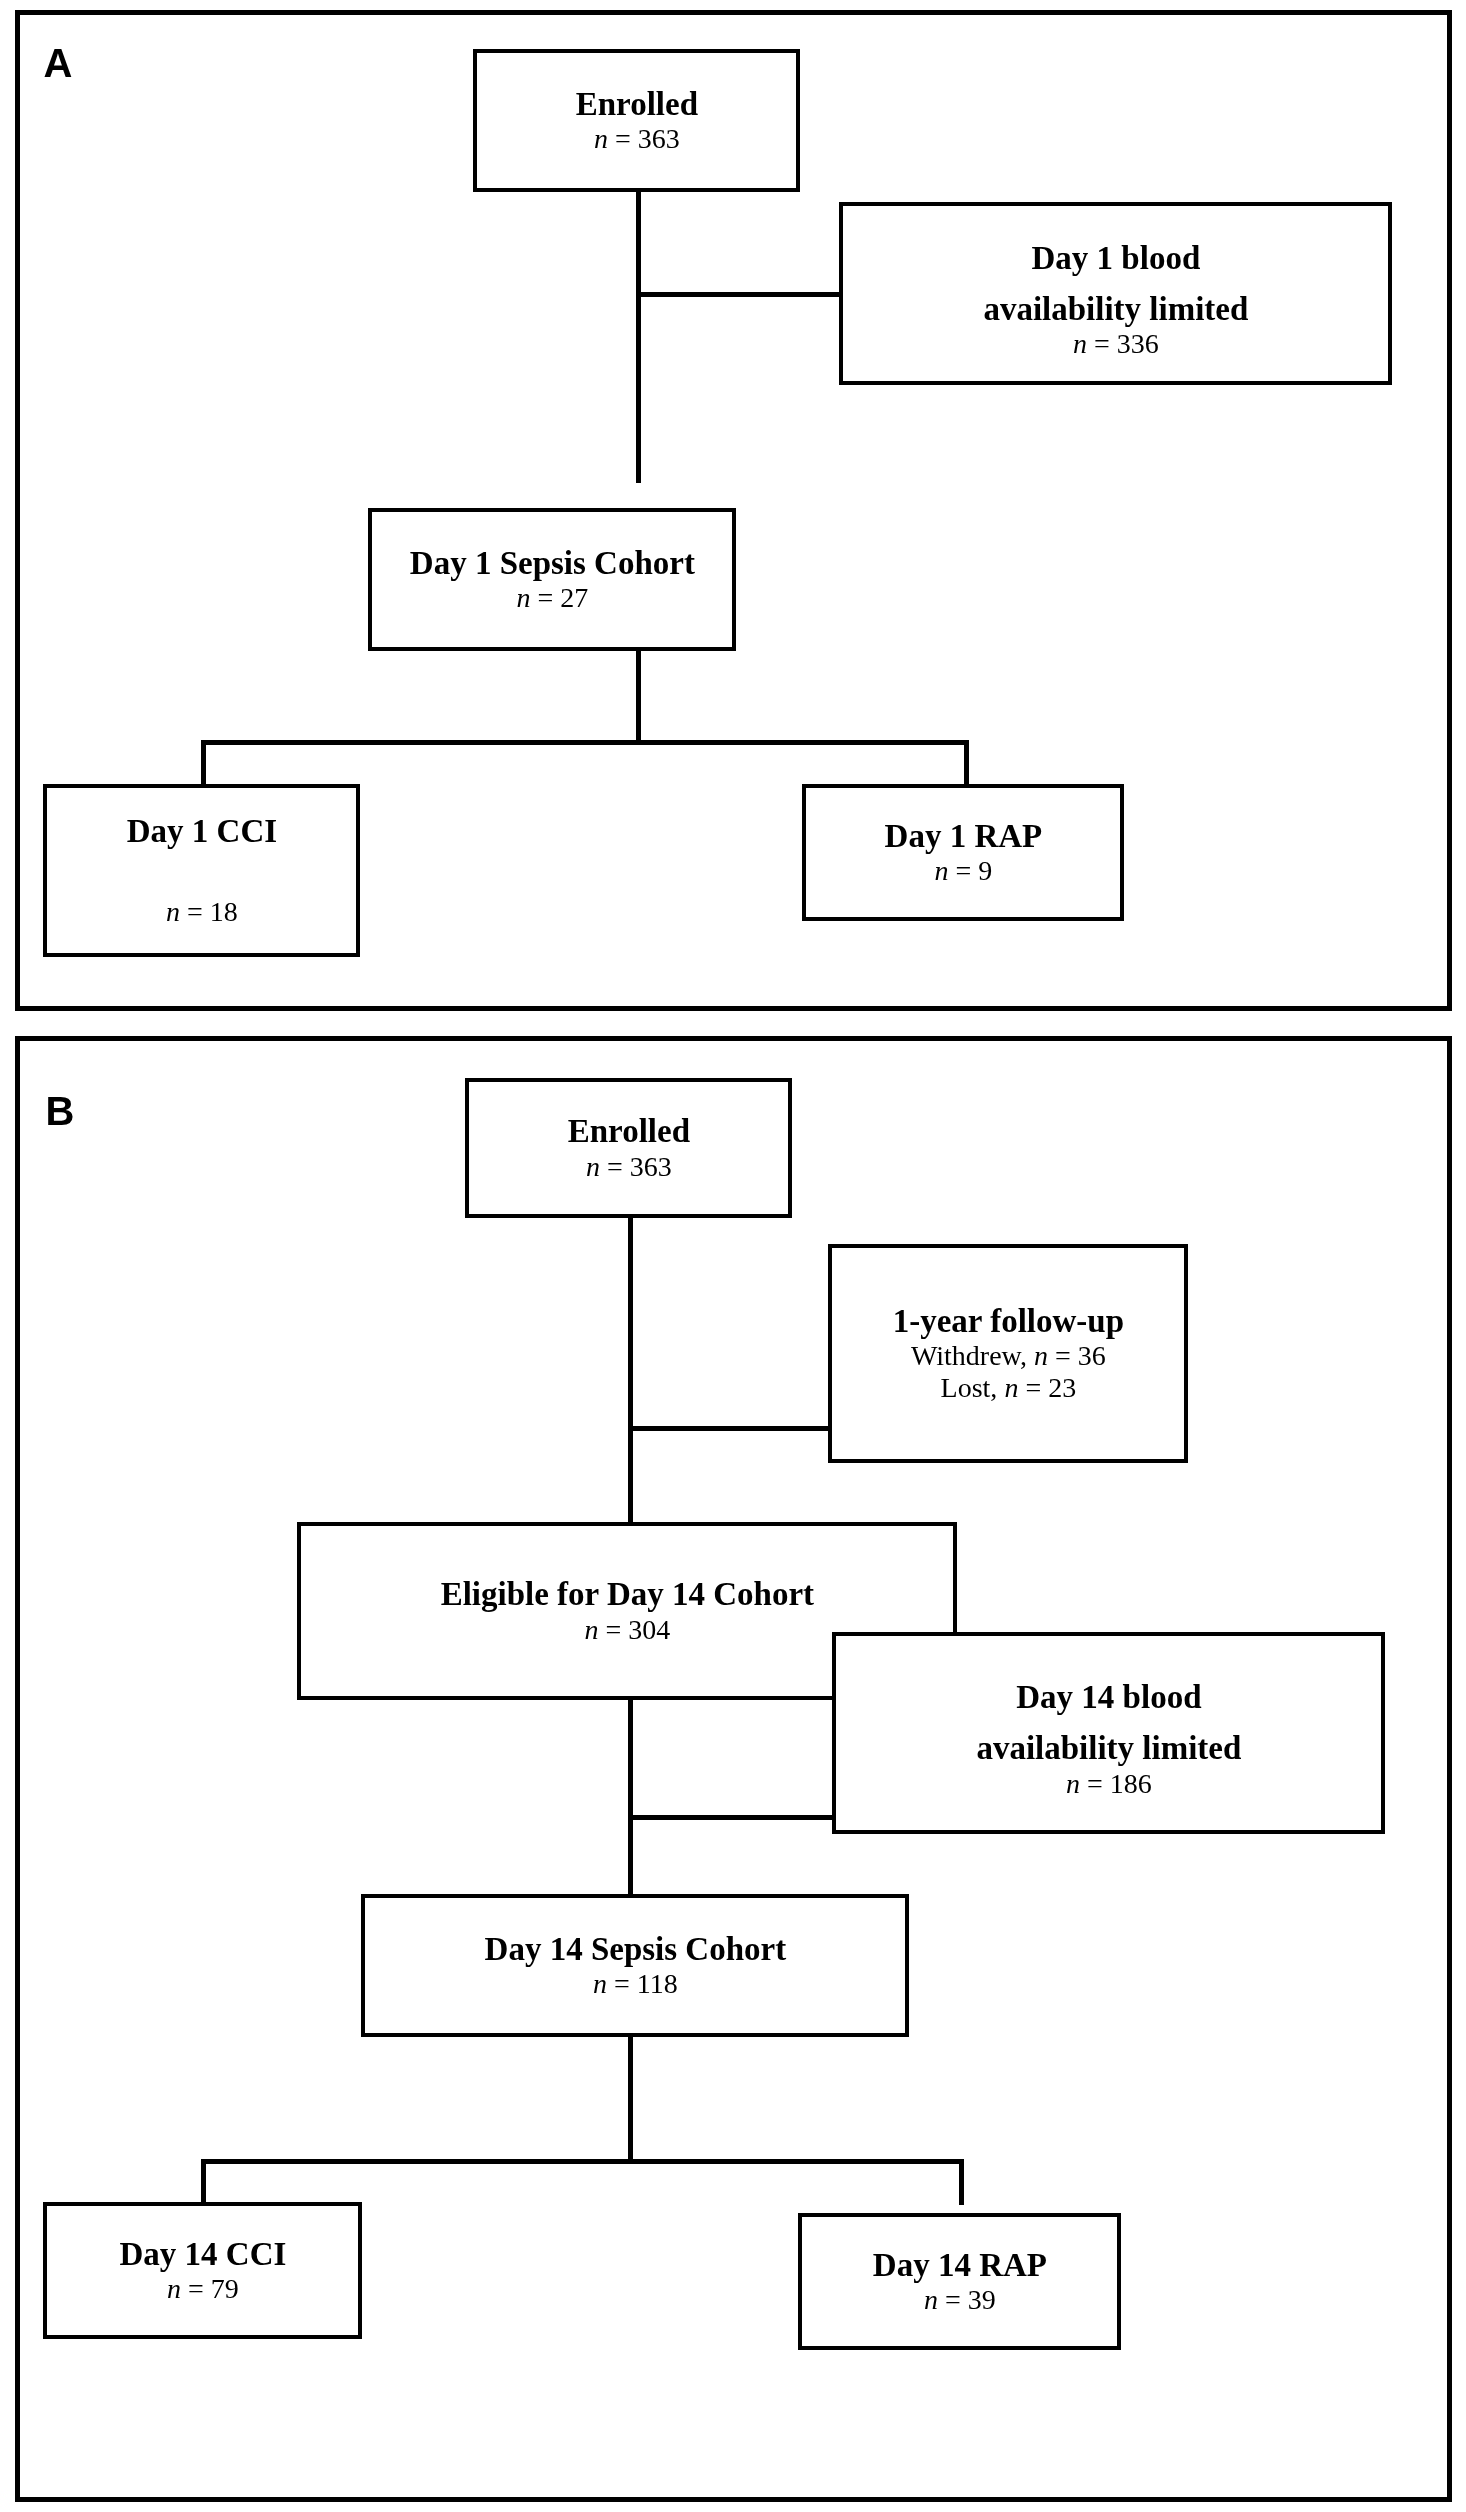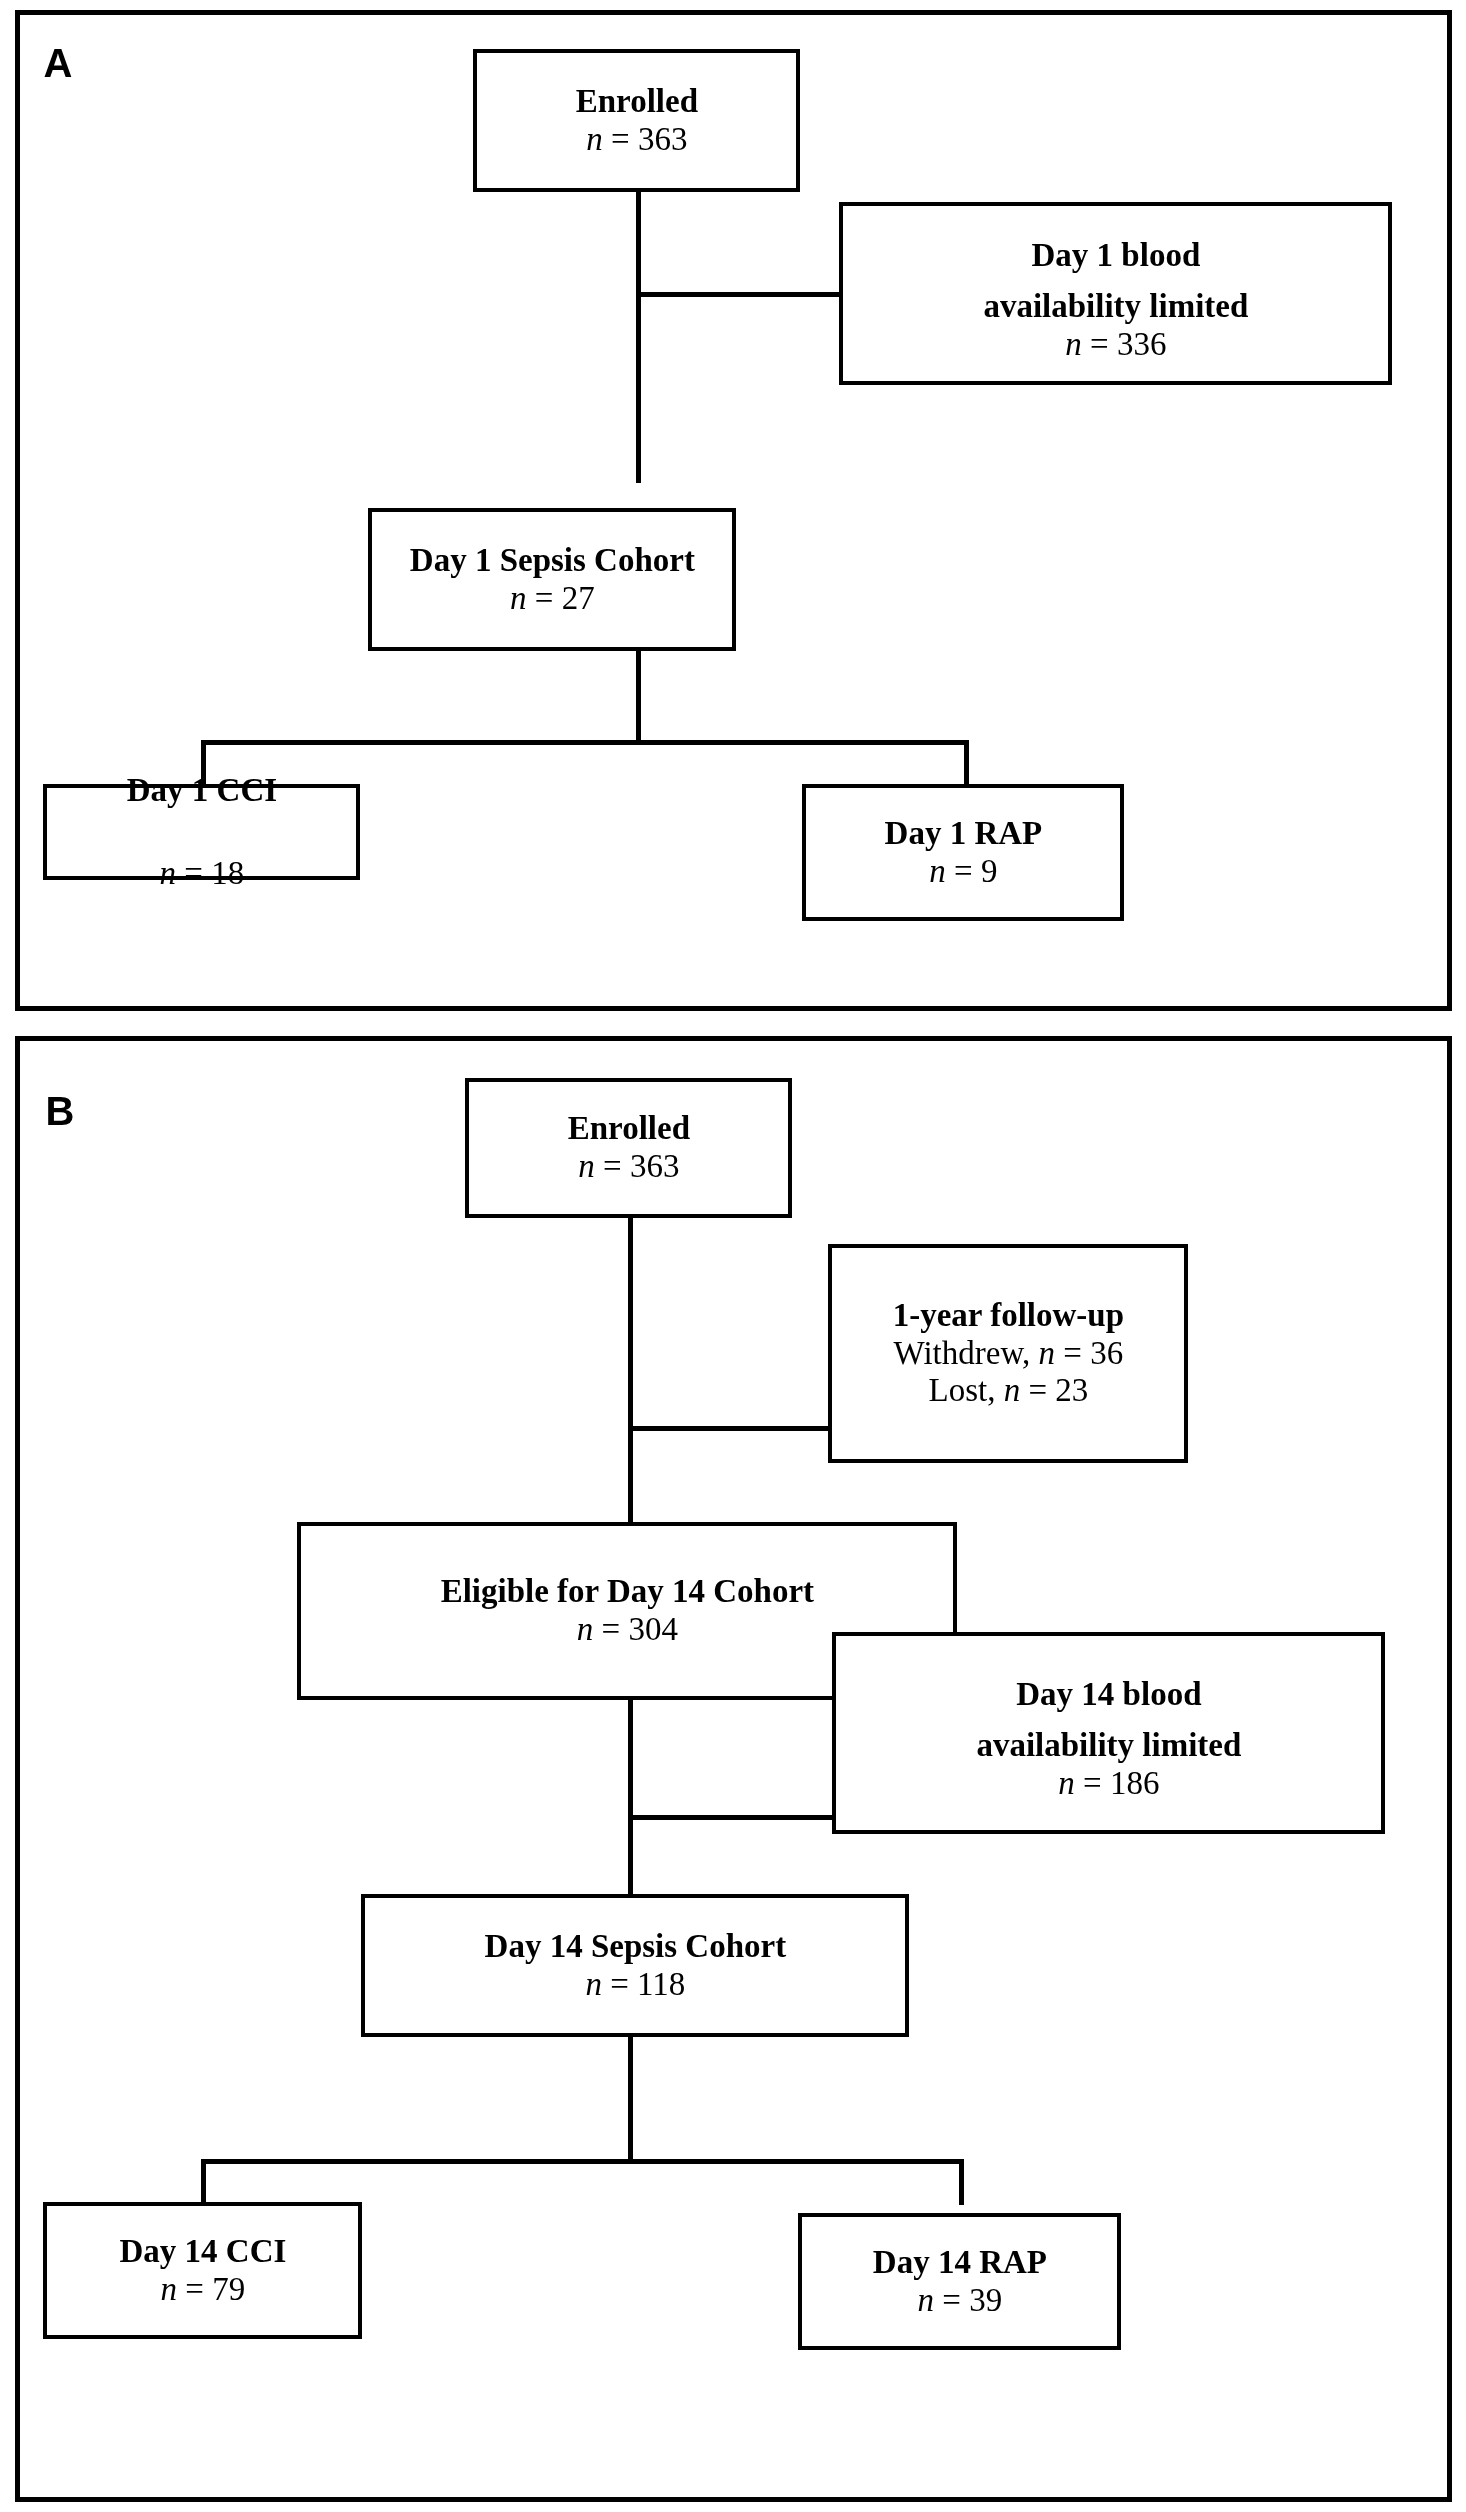--- a/index.html
+++ b/index.html
@@ -61,21 +61,21 @@
     width: 100%;
     white-space: nowrap;
     line-height: 1.14;
   }
   .node .title {
     font-weight: bold;
     font-size: 33px;
   }
   .node .stat {
     font-weight: normal;
-    font-size: 33px;
+    font-size: 28px;
   }
   .node .stat em {
     font-style: italic;
   }
   
   .node .title.two-line {
     line-height: 1.15;
     margin-top: 13px;
   }
 
@@ -123,21 +123,21 @@
       <span class="line title two-line">Day 1 blood</span>
       <span class="line title two-line">availability limited</span>
       <span class="line stat"><em>n</em><span> = </span><span>336</span></span>
     </div>
 
     <div class="node" style="left:348px; top:463px; width:368px; height:143px;margin-top:30px;">
       <span class="line title">Day 1 Sepsis Cohort</span>
       <span class="line stat"><em>n</em><span> = </span><span>27</span></span>
     </div>
 
-    <div class="node" style="left:23px; top:769px; width:317px; height:96px;gap:45px;">
+    <div class="node" style="left:23px; top:769px; width:317px; height:173px;gap:45px;">
       <span class="line title">Day 1 CCI</span>
       <span class="line stat"><em>n</em><span> = </span><span>18</span></span>
     </div>
 
     <div class="node" style="left:782px; top:769px; width:322px; height:137px;">
       <span class="line title">Day 1 RAP</span>
       <span class="line stat"><em>n</em><span> = </span><span>9</span></span>
     </div>
 
   </div>

